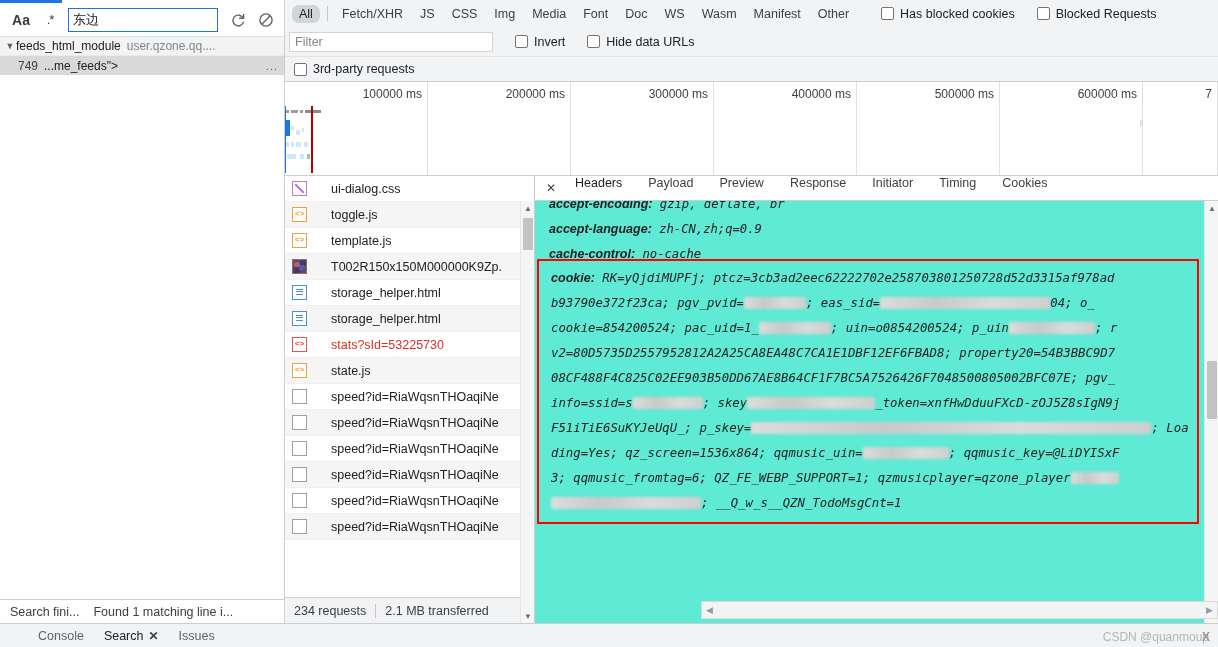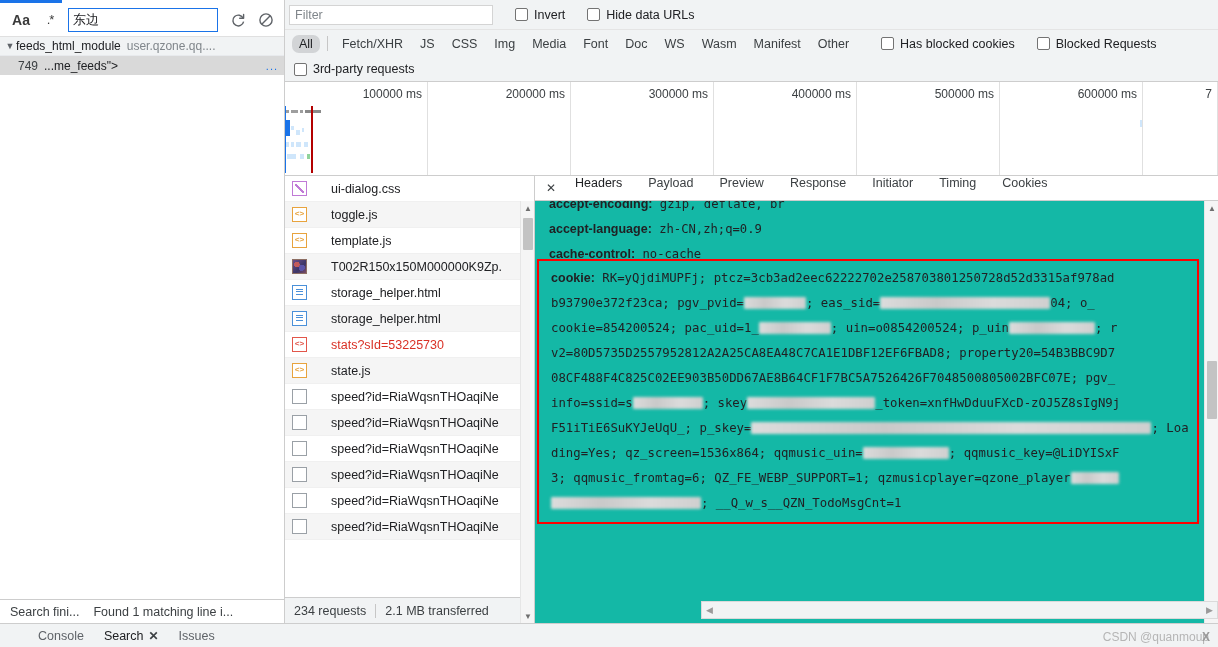--- a/index.html
+++ b/index.html
@@ -326,21 +326,21 @@
   }
   .dtab {
     padding: 0 13px; height: 34px; line-height: 25px;
     font-size: 12.5px; color: #3c4043; cursor: pointer;
     white-space: nowrap;
   }
   .dtab.active { color: #202124; }
 
   #headers-body {
     flex: 1 1 auto; position: relative; overflow: hidden;
-    padding: 0; background: #14b8a6;
+    padding: 0; background: #5eead4; font-style: italic;
   }
   #hdr-scroller {
     position: absolute; left: 0; right: 14px; top: 0; bottom: 0;
     overflow: hidden; padding: 0 14px 0 14px;
   }
   .hline {
     font-family: "DejaVu Sans Mono", monospace;
     font-size: 12.2px; color: #202124;
     line-height: 25px; white-space: nowrap;
   }
@@ -420,32 +420,20 @@
       </div>
     </div>
 
     <div id="search-status">
       <span>Search fini...</span>
       <span>Found 1 matching line i...</span>
     </div>
   </div>
 
   <div id="network">
-
-    <div id="filter-row">
-      <input id="filter-input" placeholder="Filter" style="">
-      <div class="chk-wrap">
-        <span class="chk-box"></span>
-        <span class="chk-label">Invert</span>
-      </div>
-      <div class="chk-wrap">
-        <span class="chk-box"></span>
-        <span class="chk-label">Hide data URLs</span>
-      </div>
-    </div>
 
     <div id="type-row">
       <div class="type-pill selected">All</div>
       <div class="type-sep"></div>
       <div class="type-pill">Fetch/XHR</div>
       <div class="type-pill">JS</div>
       <div class="type-pill">CSS</div>
       <div class="type-pill">Img</div>
       <div class="type-pill">Media</div>
       <div class="type-pill">Font</div>
@@ -457,20 +445,32 @@
       <div class="chk-wrap">
         <span class="chk-box"></span>
         <span class="chk-label">Has blocked cookies</span>
       </div>
       <div class="chk-wrap">
         <span class="chk-box"></span>
         <span class="chk-label">Blocked Requests</span>
       </div>
     </div>
 
+    <div id="filter-row">
+      <input id="filter-input" placeholder="Filter" style="">
+      <div class="chk-wrap">
+        <span class="chk-box"></span>
+        <span class="chk-label">Invert</span>
+      </div>
+      <div class="chk-wrap">
+        <span class="chk-box"></span>
+        <span class="chk-label">Hide data URLs</span>
+      </div>
+    </div>
+
     <div id="party-row">
       <div class="chk-wrap">
         <span class="chk-box"></span>
         <span class="chk-label">3rd-party requests</span>
       </div>
     </div>
 
     <div id="overview">
       <div id="ov-ticks">
         <div class="ov-tick" style="left:0;width:143px">

